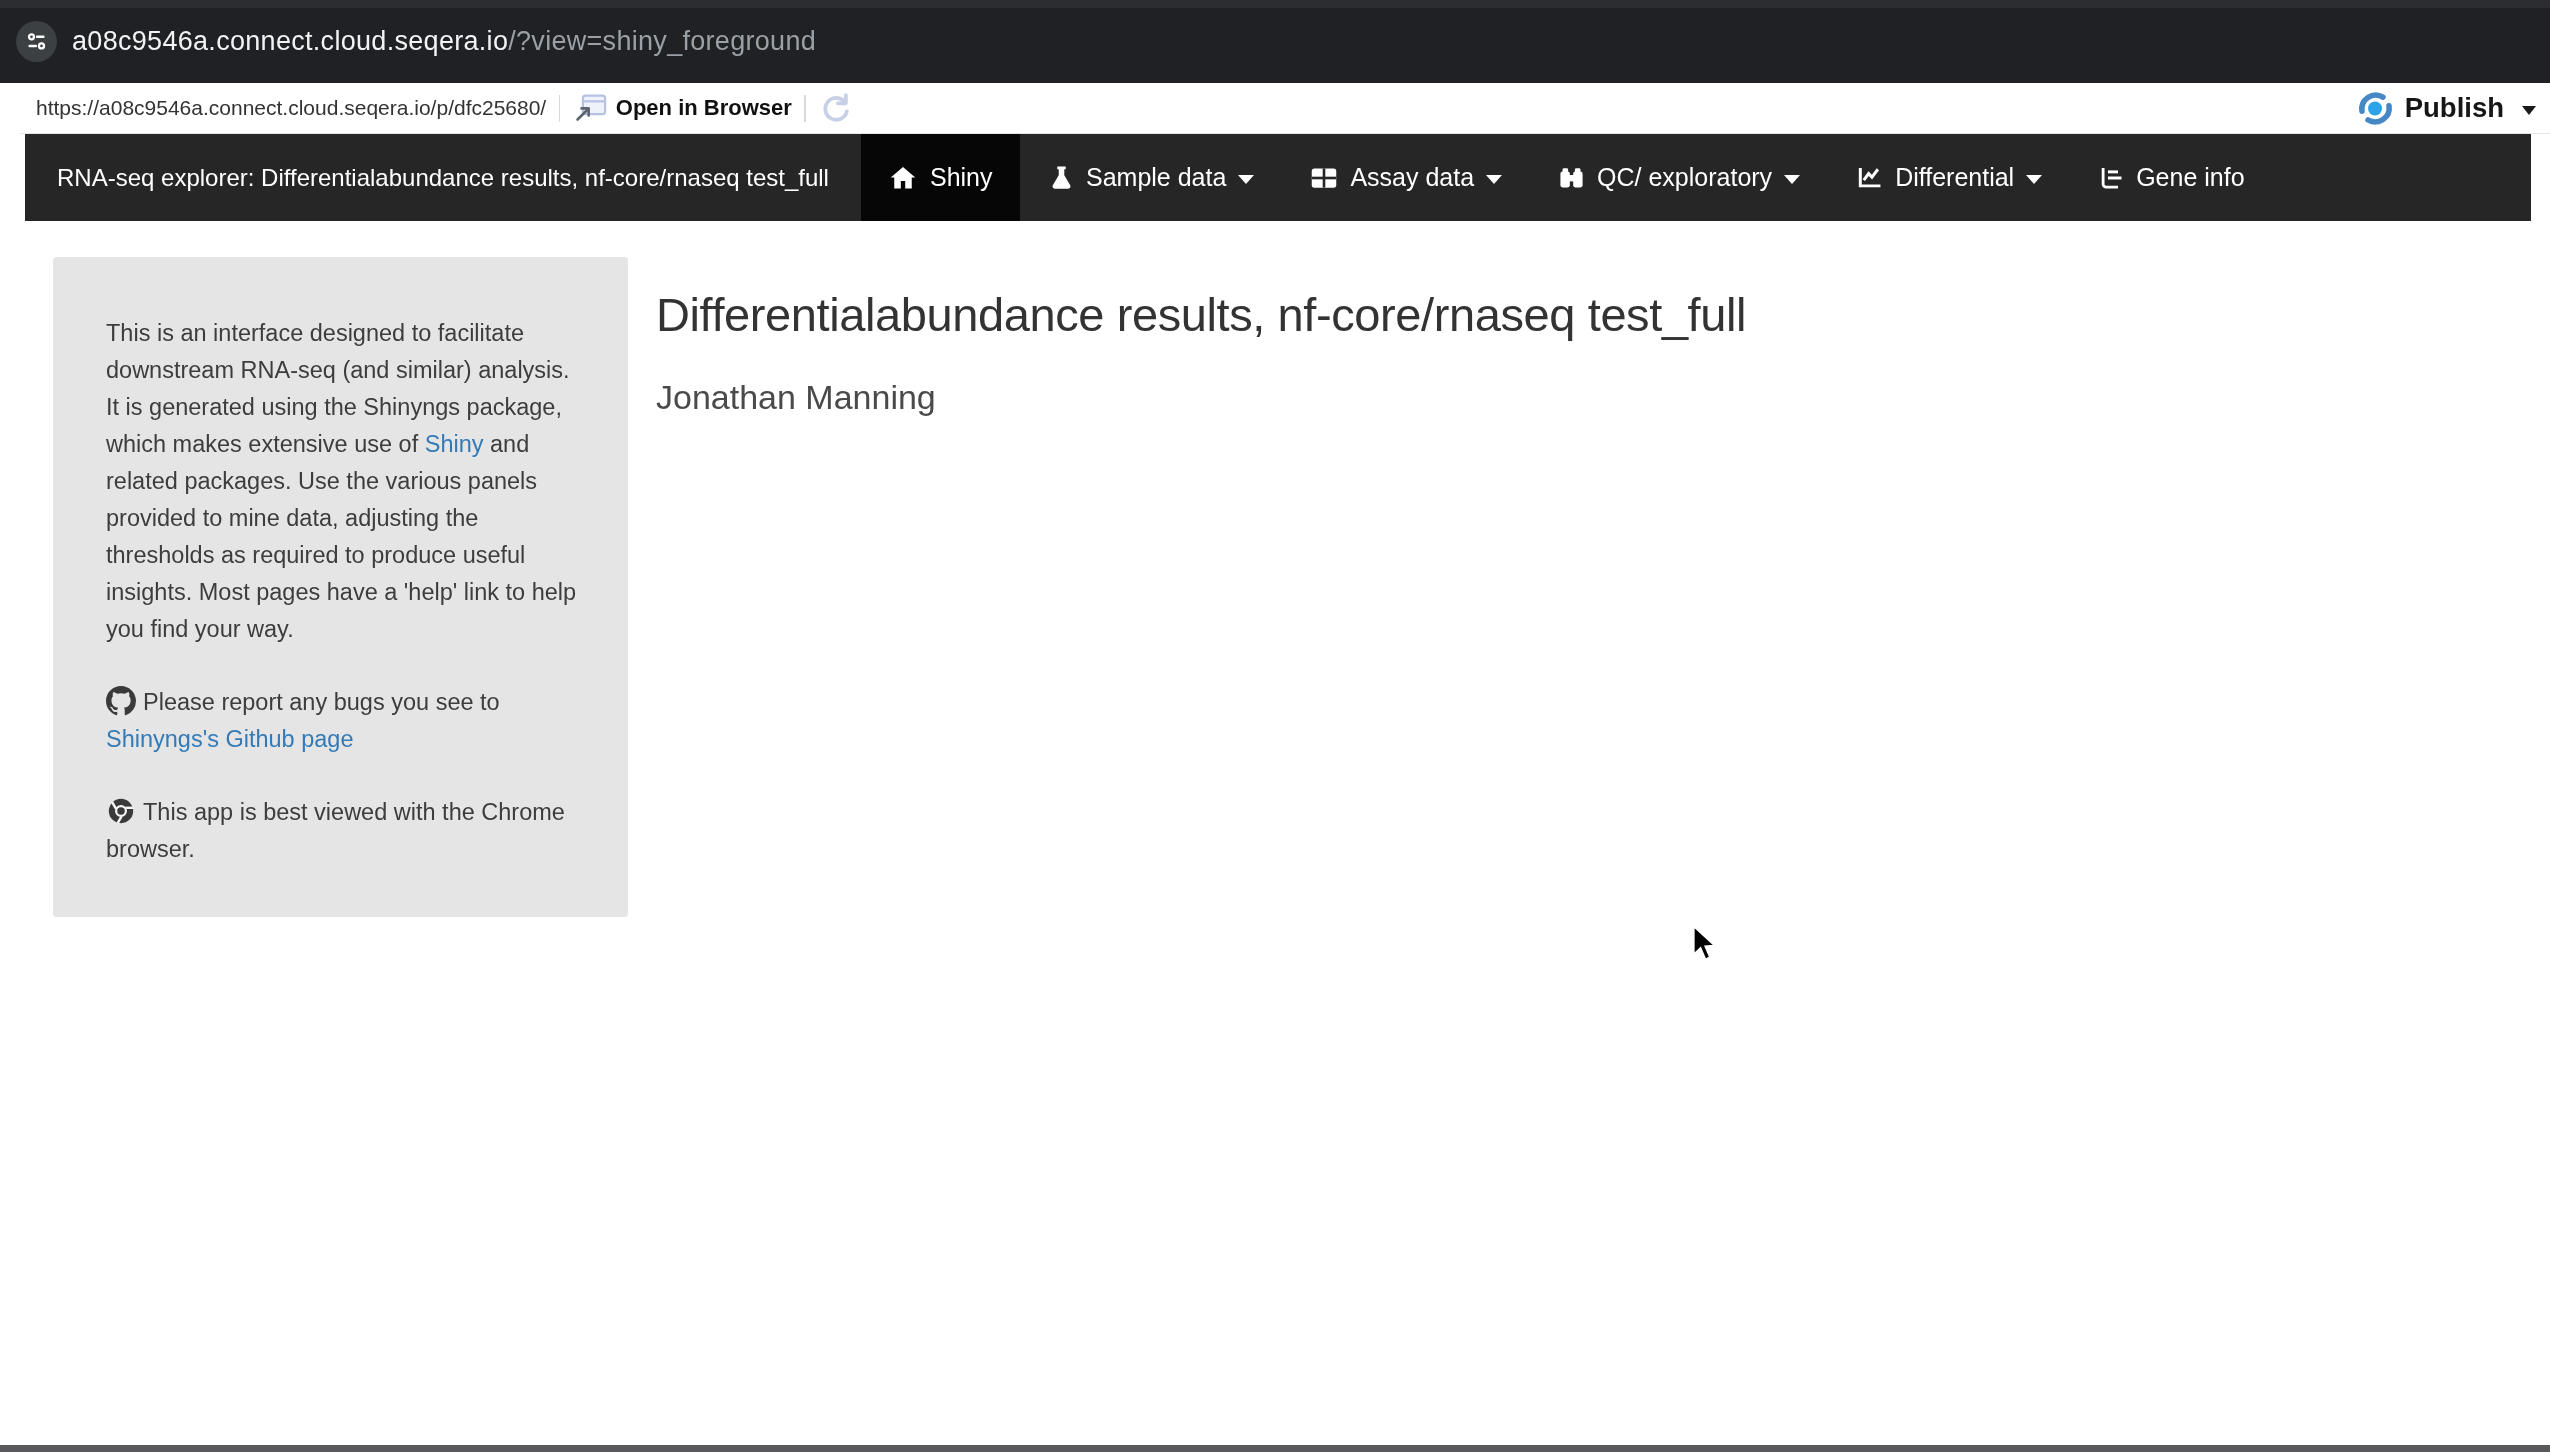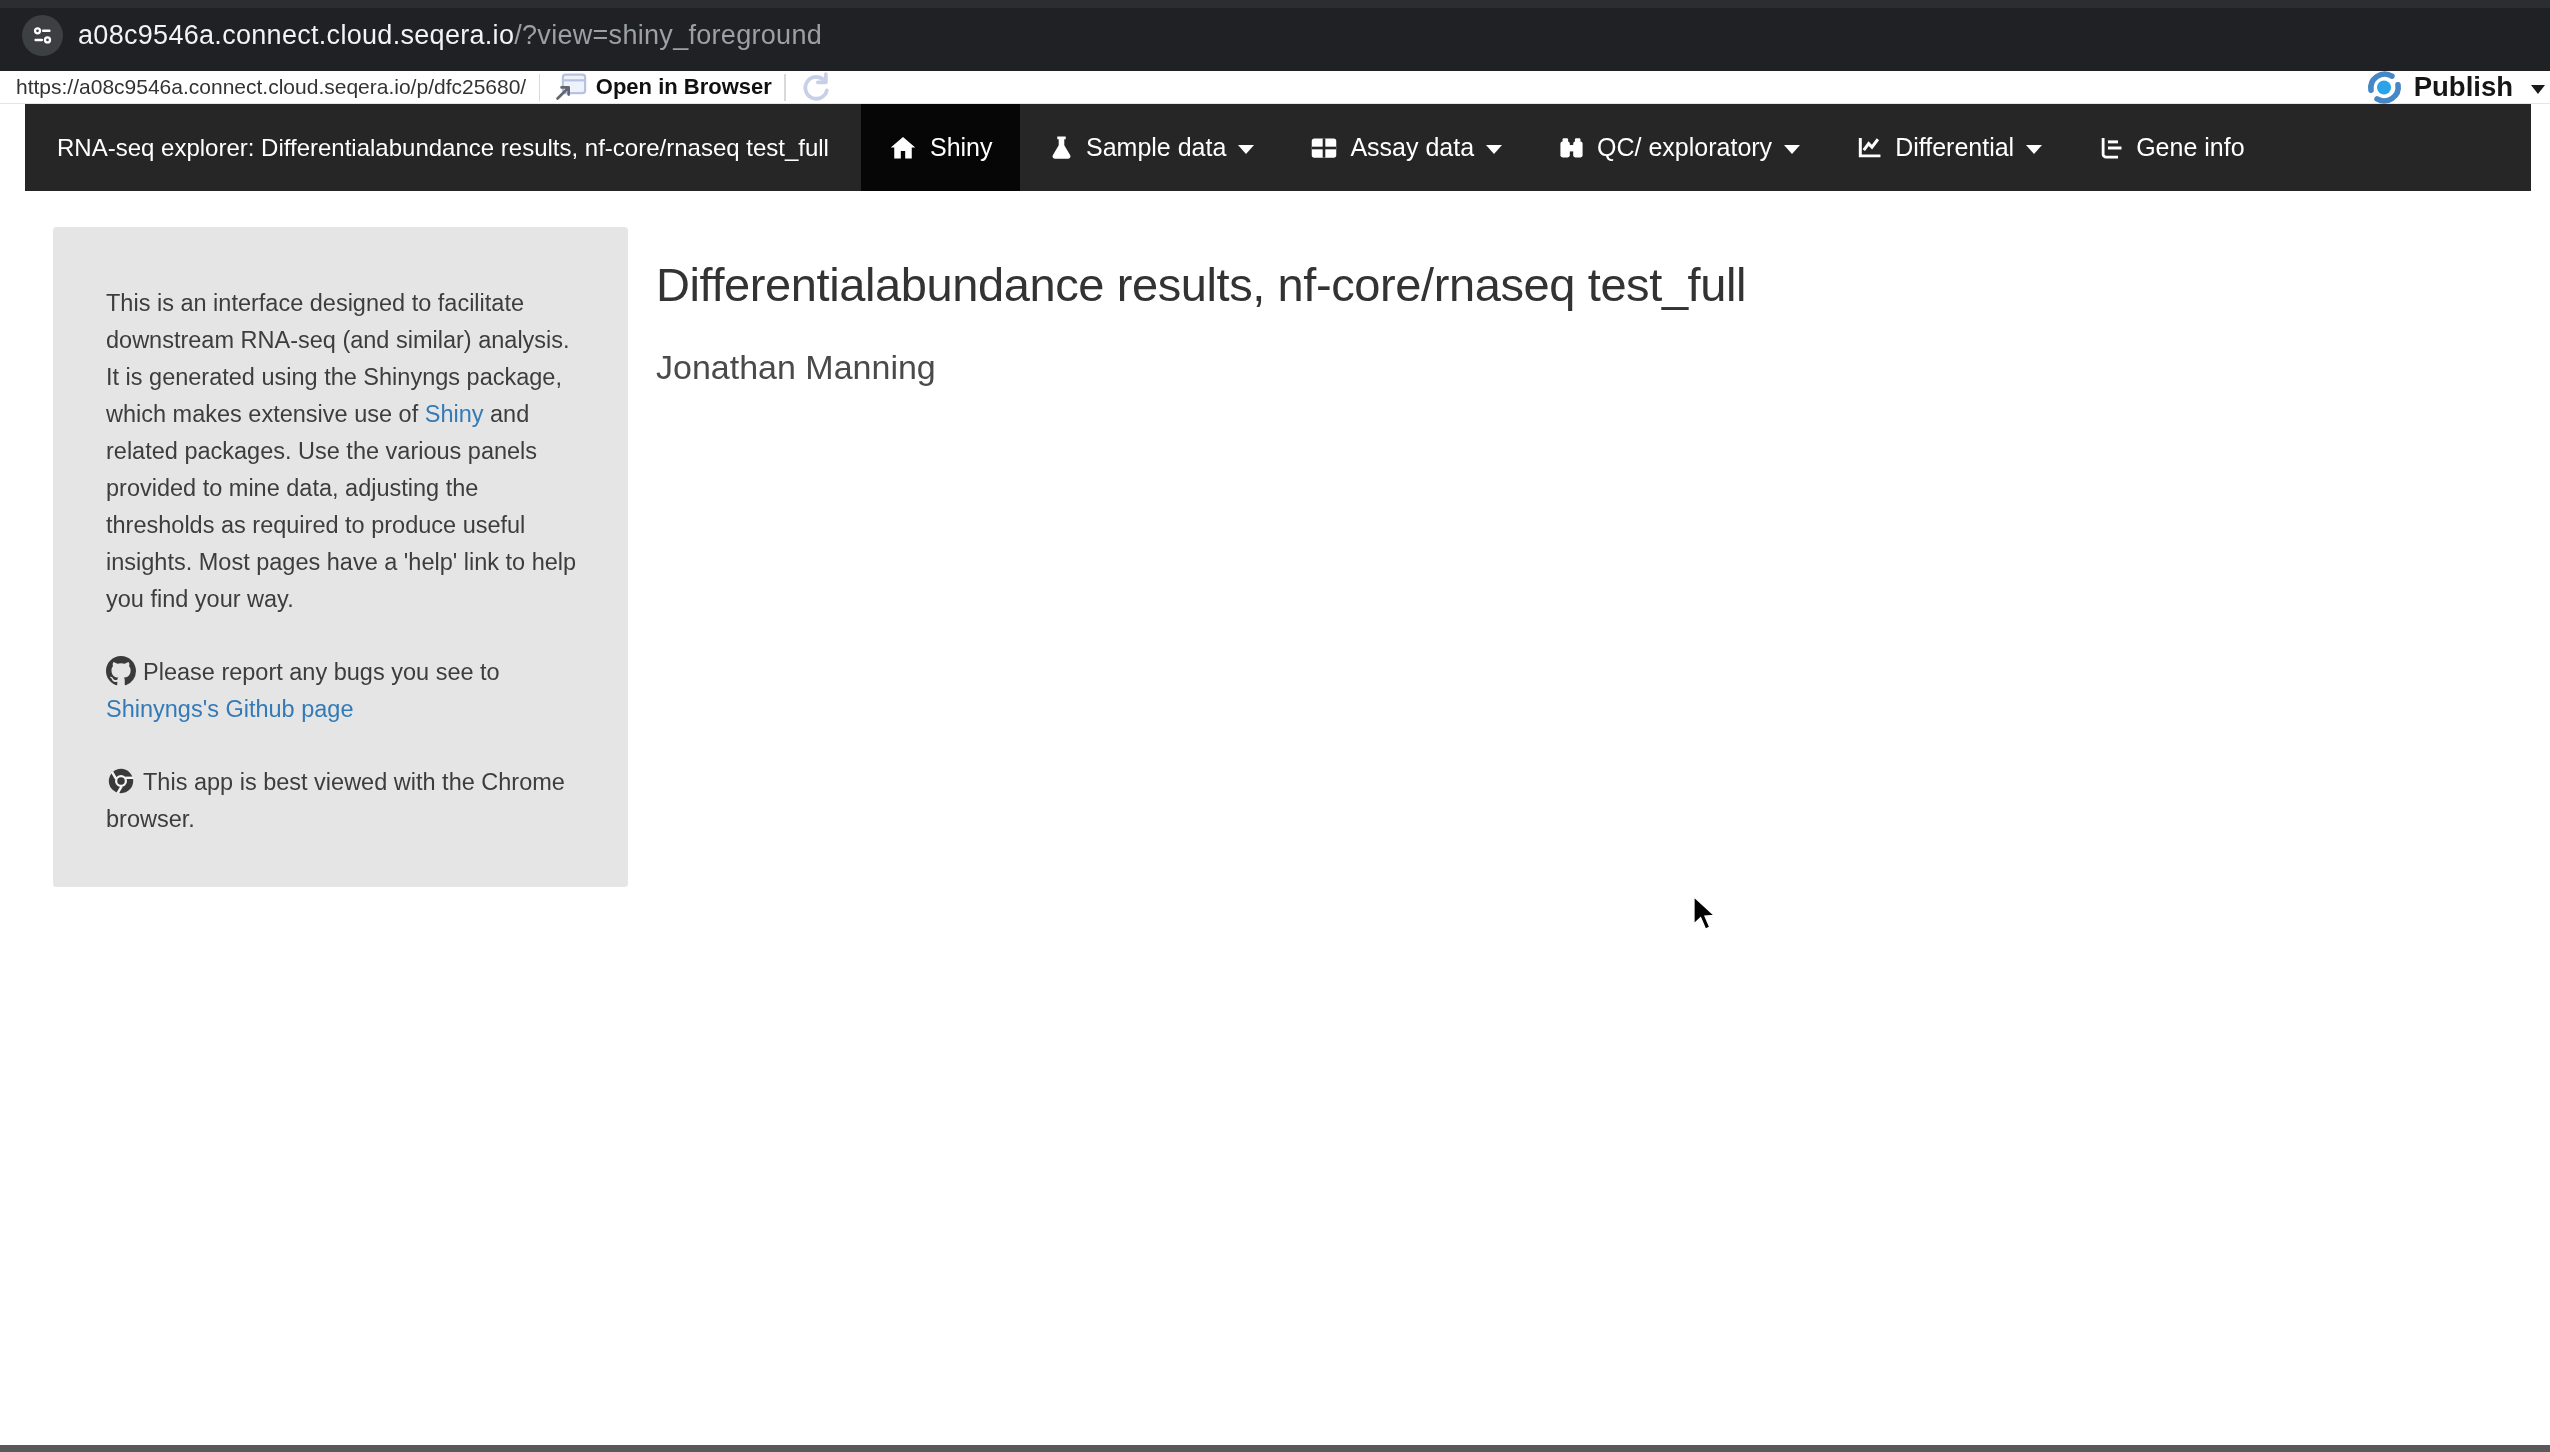--- a/index.html
+++ b/index.html
@@ -4,35 +4,35 @@
 <style>
   * { box-sizing: border-box; }
   html,body { margin:0; padding:0; }
   body {
     width:2550px; height:1453px; position:relative; overflow:hidden;
     background:#ffffff; font-family:"Liberation Sans", sans-serif;
   }
 
   
   .topbar {
-    height:71px; background:#1f2124; display:flex; align-items:center;
-    position:relative; padding-left:22px;
+    height:83px; background:#1f2124; display:flex; align-items:center;
+    position:relative; padding-left:16px;
   }
   .topbar::before { content:""; position:absolute; top:0; left:0; right:0; height:8px; background:#2b2d30; }
   .tab-circle {
     width:41px; height:41px; border-radius:50%; background:#3c4043;
     display:flex; align-items:center; justify-content:center; flex:0 0 auto;
   }
   .url-line { margin-left:15px; font-size:27px; color:#f1f3f4; letter-spacing:0.3px; white-space:nowrap; }
   .url-line .params { color:#9aa0a6; }
 
   
   .toolbar {
-    height:33px; background:#ffffff; border-bottom:1.8px solid #e6e6e6;
-    display:flex; align-items:center; padding:0 5px 0 16px;
+    height:51px; background:#ffffff; border-bottom:1.8px solid #e6e6e6;
+    display:flex; align-items:center; padding:0 14px 0 16px;margin-left:20px;
   }
   .toolbar-url { font-size:21px; color:#333; white-space:nowrap; }
   .tsep { width:1.8px; height:27px; background:#d9d9d9; margin:0 12.4px; flex:0 0 auto; }
   .oib { display:flex; align-items:center; cursor:default; }
   .oib-label { font-size:22px; font-weight:700; color:#101010; margin-left:9px; white-space:nowrap; }
   .refresh-btn { display:flex; align-items:center; }
   .publish { margin-left:auto; display:flex; align-items:center; }
   .publish-label { font-size:27.5px; font-weight:600; color:#161616; margin-left:9px; }
   .publish-caret {
     width:0; height:0; border-left:7px solid transparent; border-right:7px solid transparent;

